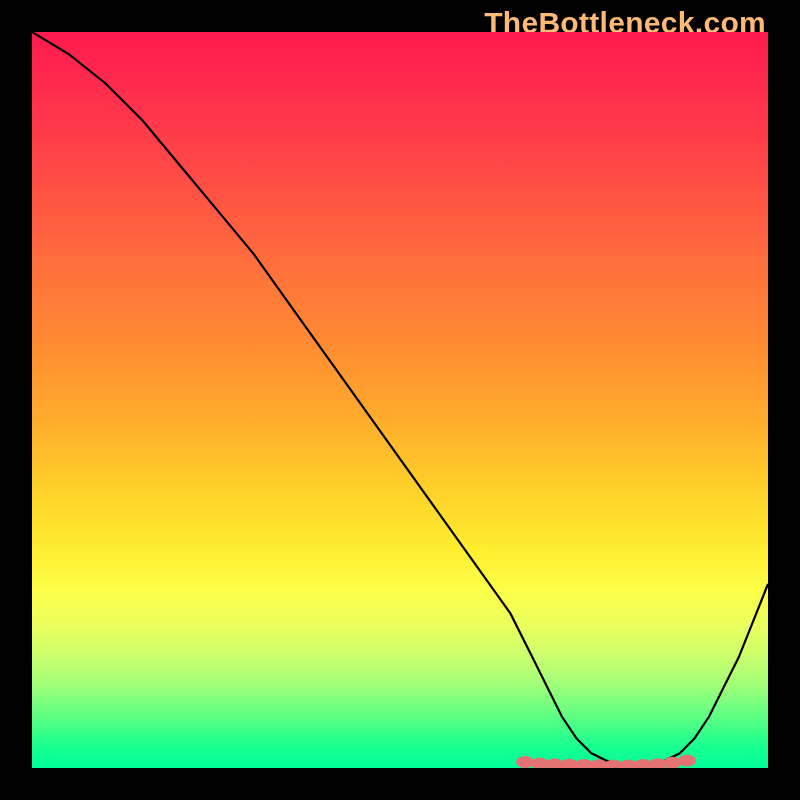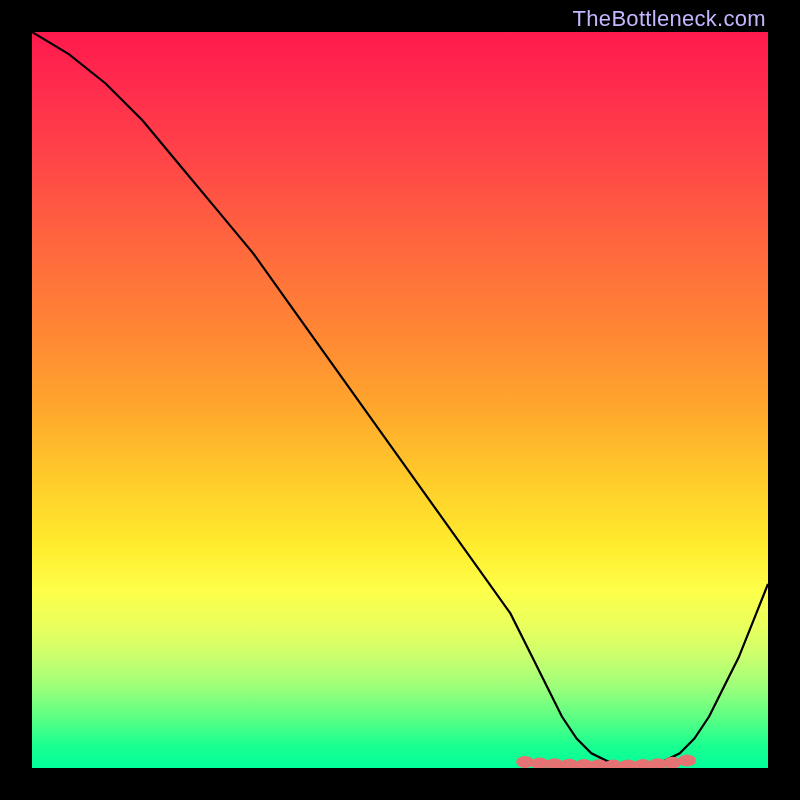--- a/index.html
+++ b/index.html
@@ -47,23 +47,23 @@
     position: absolute;
     left: 0;
     top: 0;
     width: 736px;
     height: 736px;
   }
   .watermark {
     position: absolute;
     top: 6px;
     right: 34px;
-    color: #c4b5fd;
-    font-size: 22px;
-    font-weight: 400;
+    color: #fdba74;
+    font-size: 30px;
+    font-weight: 700;
     letter-spacing: 0.3px;
   }
 </style>
 </head>
 <body>
 
 <div class="watermark">TheBottleneck.com</div>
 
 <div class="frame">
   <div class="plot-bg"></div>

